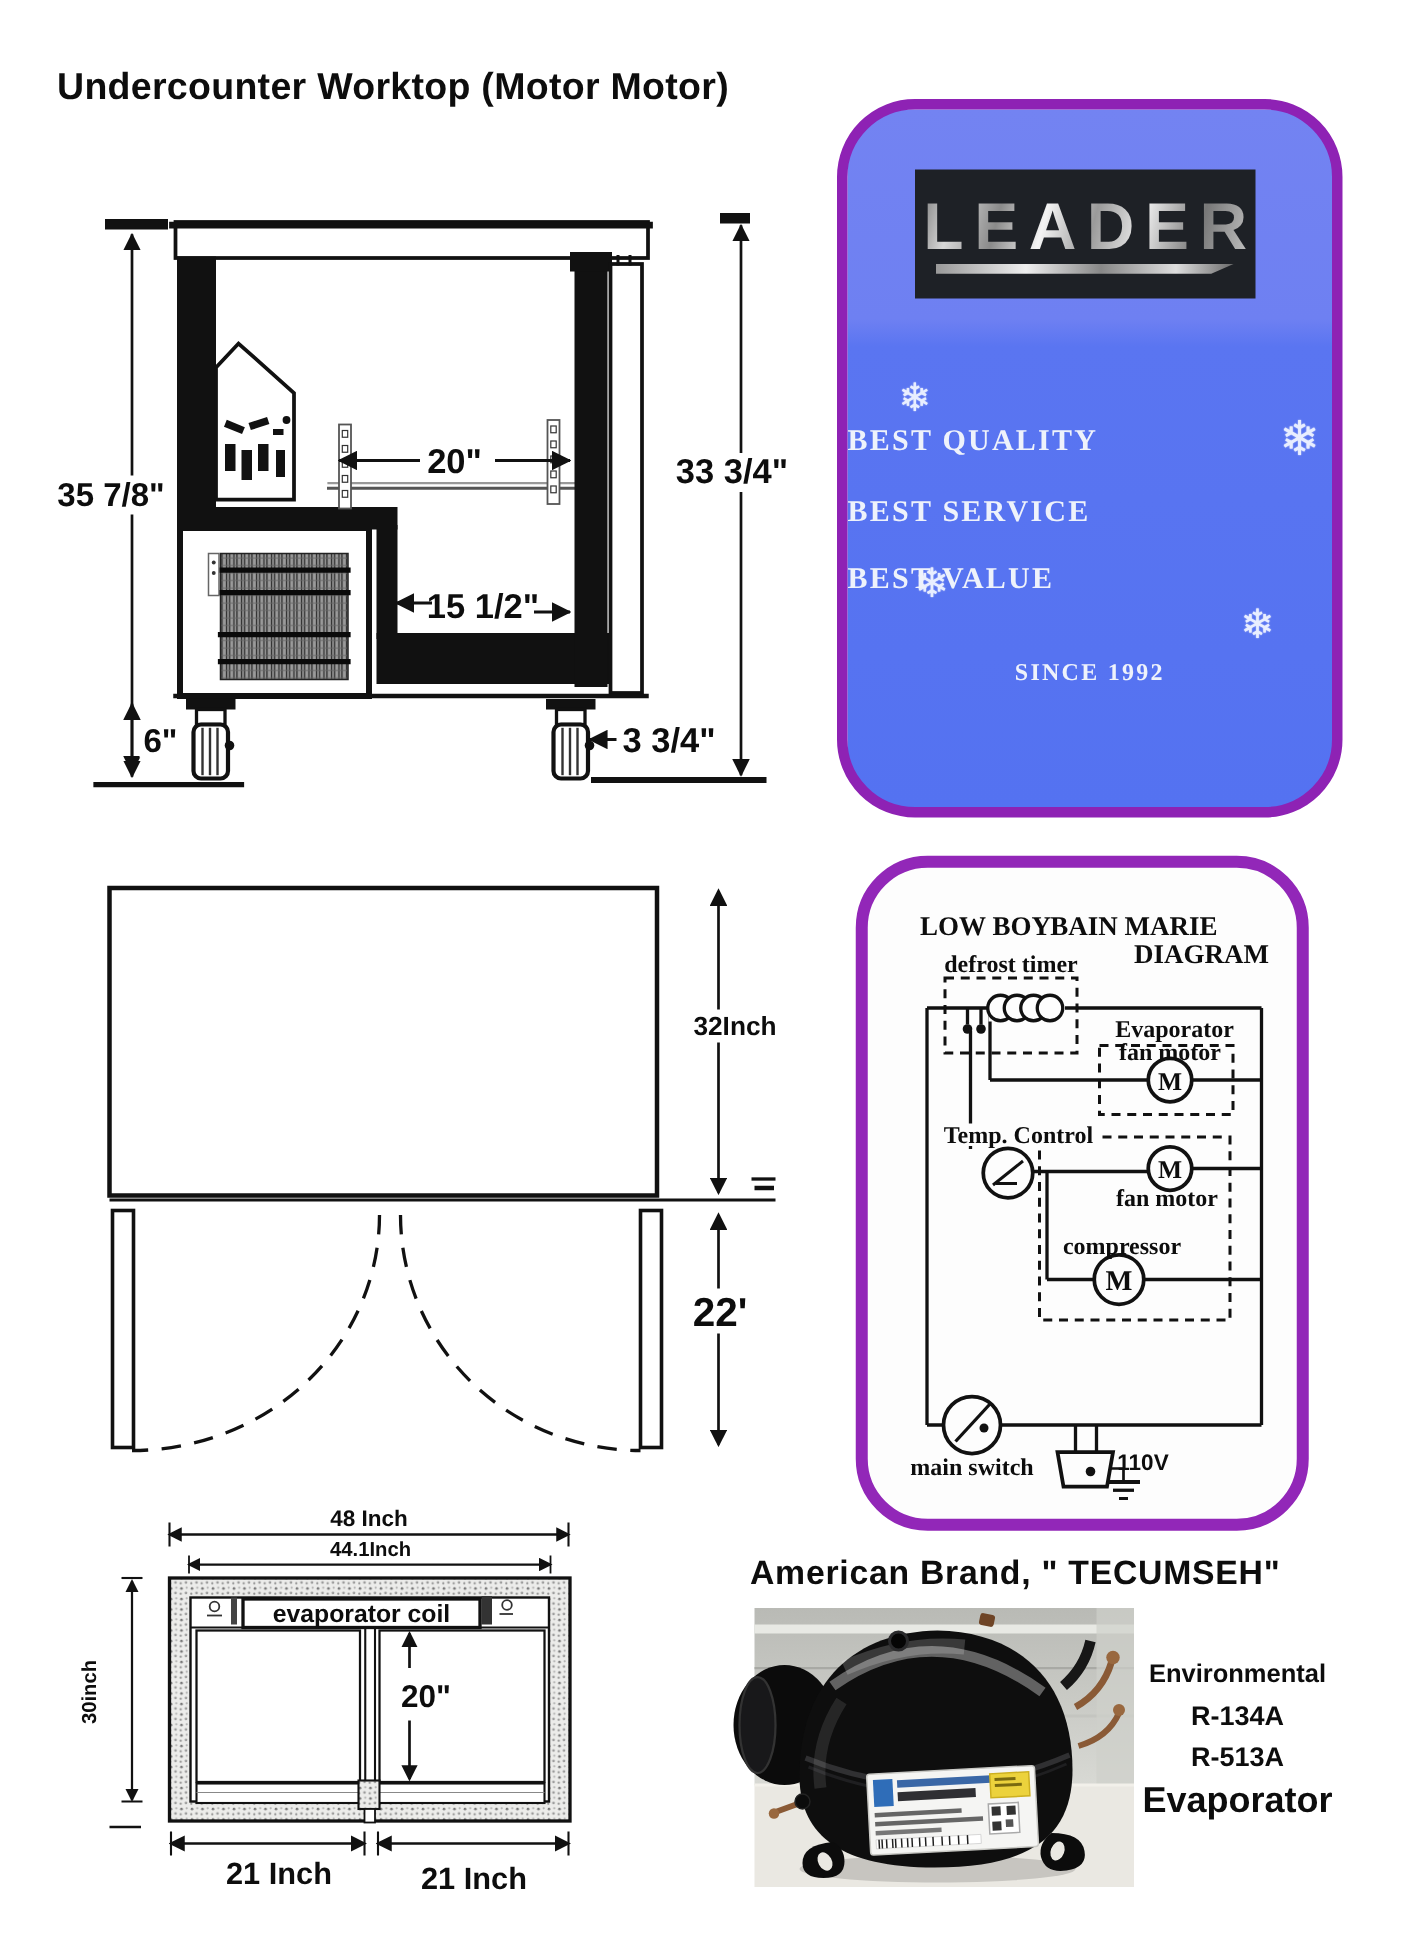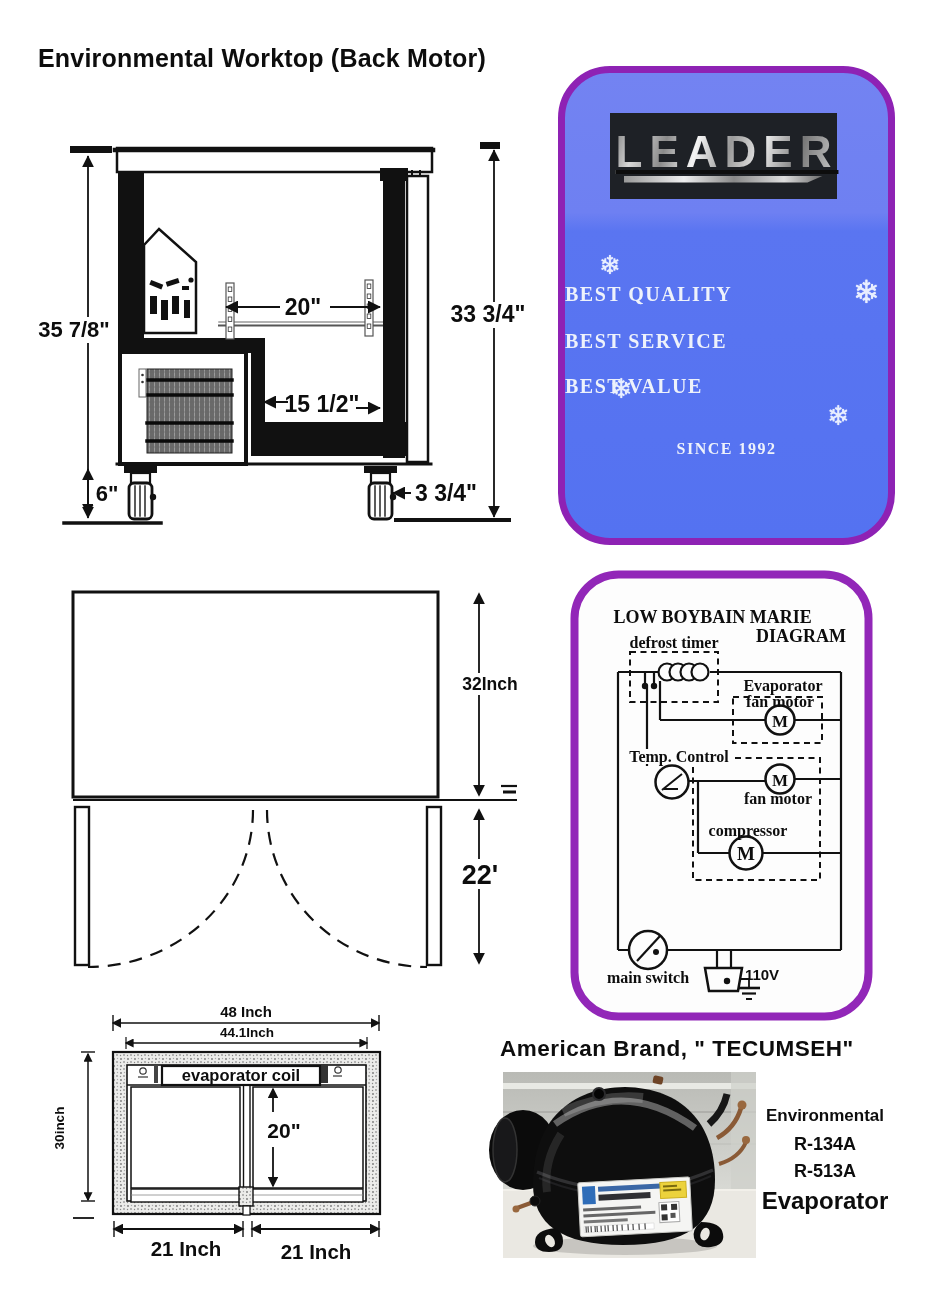--- a/index.html
+++ b/index.html
@@ -7,21 +7,21 @@
         font-family:"Liberation Sans",sans-serif;color:#0d0d0d;}
   svg{position:absolute;overflow:visible;}
   .dimtxt{font-family:"Liberation Sans",sans-serif;font-weight:bold;fill:#0d0d0d;}
   .sertxt{font-family:"Liberation Serif",serif;font-weight:bold;fill:#0d0d0d;}
   #page-title{position:absolute;left:38px;top:44px;font-size:25px;font-weight:bold;letter-spacing:.2px;}
   
   .promo-card{position:absolute;left:558px;top:66px;width:323px;height:465px;
       border:7px solid #8e22b4;border-radius:52px;
       background:linear-gradient(180deg,#7383f2 0%,#6e80f2 30%,#5a75f1 34%,#5472f1 100%);}
   .leader-box{position:absolute;left:45px;top:40px;width:227px;height:86px;background:#1e2126;
-      display:flex;flex-direction:column;justify-content:center;align-items:center;text-decoration:underline;}
+      display:flex;flex-direction:column;justify-content:center;align-items:center;}
   .leader-text{font-family:"Liberation Sans",sans-serif;font-weight:bold;font-size:44px;line-height:44px;
       letter-spacing:7px;padding-left:7px;
       background:linear-gradient(105deg,#6a6a6a 0%,#d8d8d8 12%,#8a8a8a 25%,#f4f4f4 38%,#9a9a9a 52%,#eaeaea 66%,#777 82%,#cfcfcf 100%);
       -webkit-background-clip:text;background-clip:text;color:transparent;}
   .leader-bar{width:200px;height:7px;margin-top:2px;
       background:linear-gradient(90deg,#999,#eee 30%,#888 55%,#ddd 80%,#666);
       clip-path:polygon(0 0,100% 0,calc(100% - 16px) 100%,0 100%);}
   .promo-line{position:absolute;left:0;width:100%;text-align:left;
       font-family:"Liberation Serif",serif;font-weight:bold;font-size:20px;color:#eef2fb;letter-spacing:1.5px;}
   .pl1{top:210px}.pl2{top:257px}.pl3{top:302px}
@@ -36,21 +36,21 @@
   #refrigerant-block{position:absolute;left:740px;top:1105px;width:170px;text-align:center;}
   .env-line{font-size:17px;font-weight:bold;line-height:22px;margin-bottom:6px;}
   .r-line{font-size:18px;font-weight:bold;line-height:22px;margin-bottom:5px;}
   .refrig-line{font-size:24px;font-weight:bold;line-height:28px;margin-top:2px;}
 </style>
 </head>
 <body>
 
 <div id="page">
 
-  <div id="page-title">Environmental Worktop (Back Motor)</div>
+  <div id="page-title">Undercounter Worktop (Motor Motor)</div>
 
   <svg style="left:35px;top:135px" width="475" height="400" viewBox="35 135 475 400">
     <defs>
       <marker id="ar1" viewBox="0 0 10 10" refX="8.5" refY="5" markerWidth="6.5" markerHeight="6.5" orient="auto-start-reverse">
         <path d="M0 0L10 5L0 10z" fill="#111"></path>
       </marker>
       <pattern id="mesh" width="5" height="5" patternUnits="userSpaceOnUse">
         <rect width="5" height="5" fill="#9a9a9a"></rect>
         <path d="M1 0V5M3 0V5" stroke="#2e2e2e" stroke-width="0.9"></path>
         <path d="M0 2H5" stroke="#666" stroke-width="0.6"></path>

